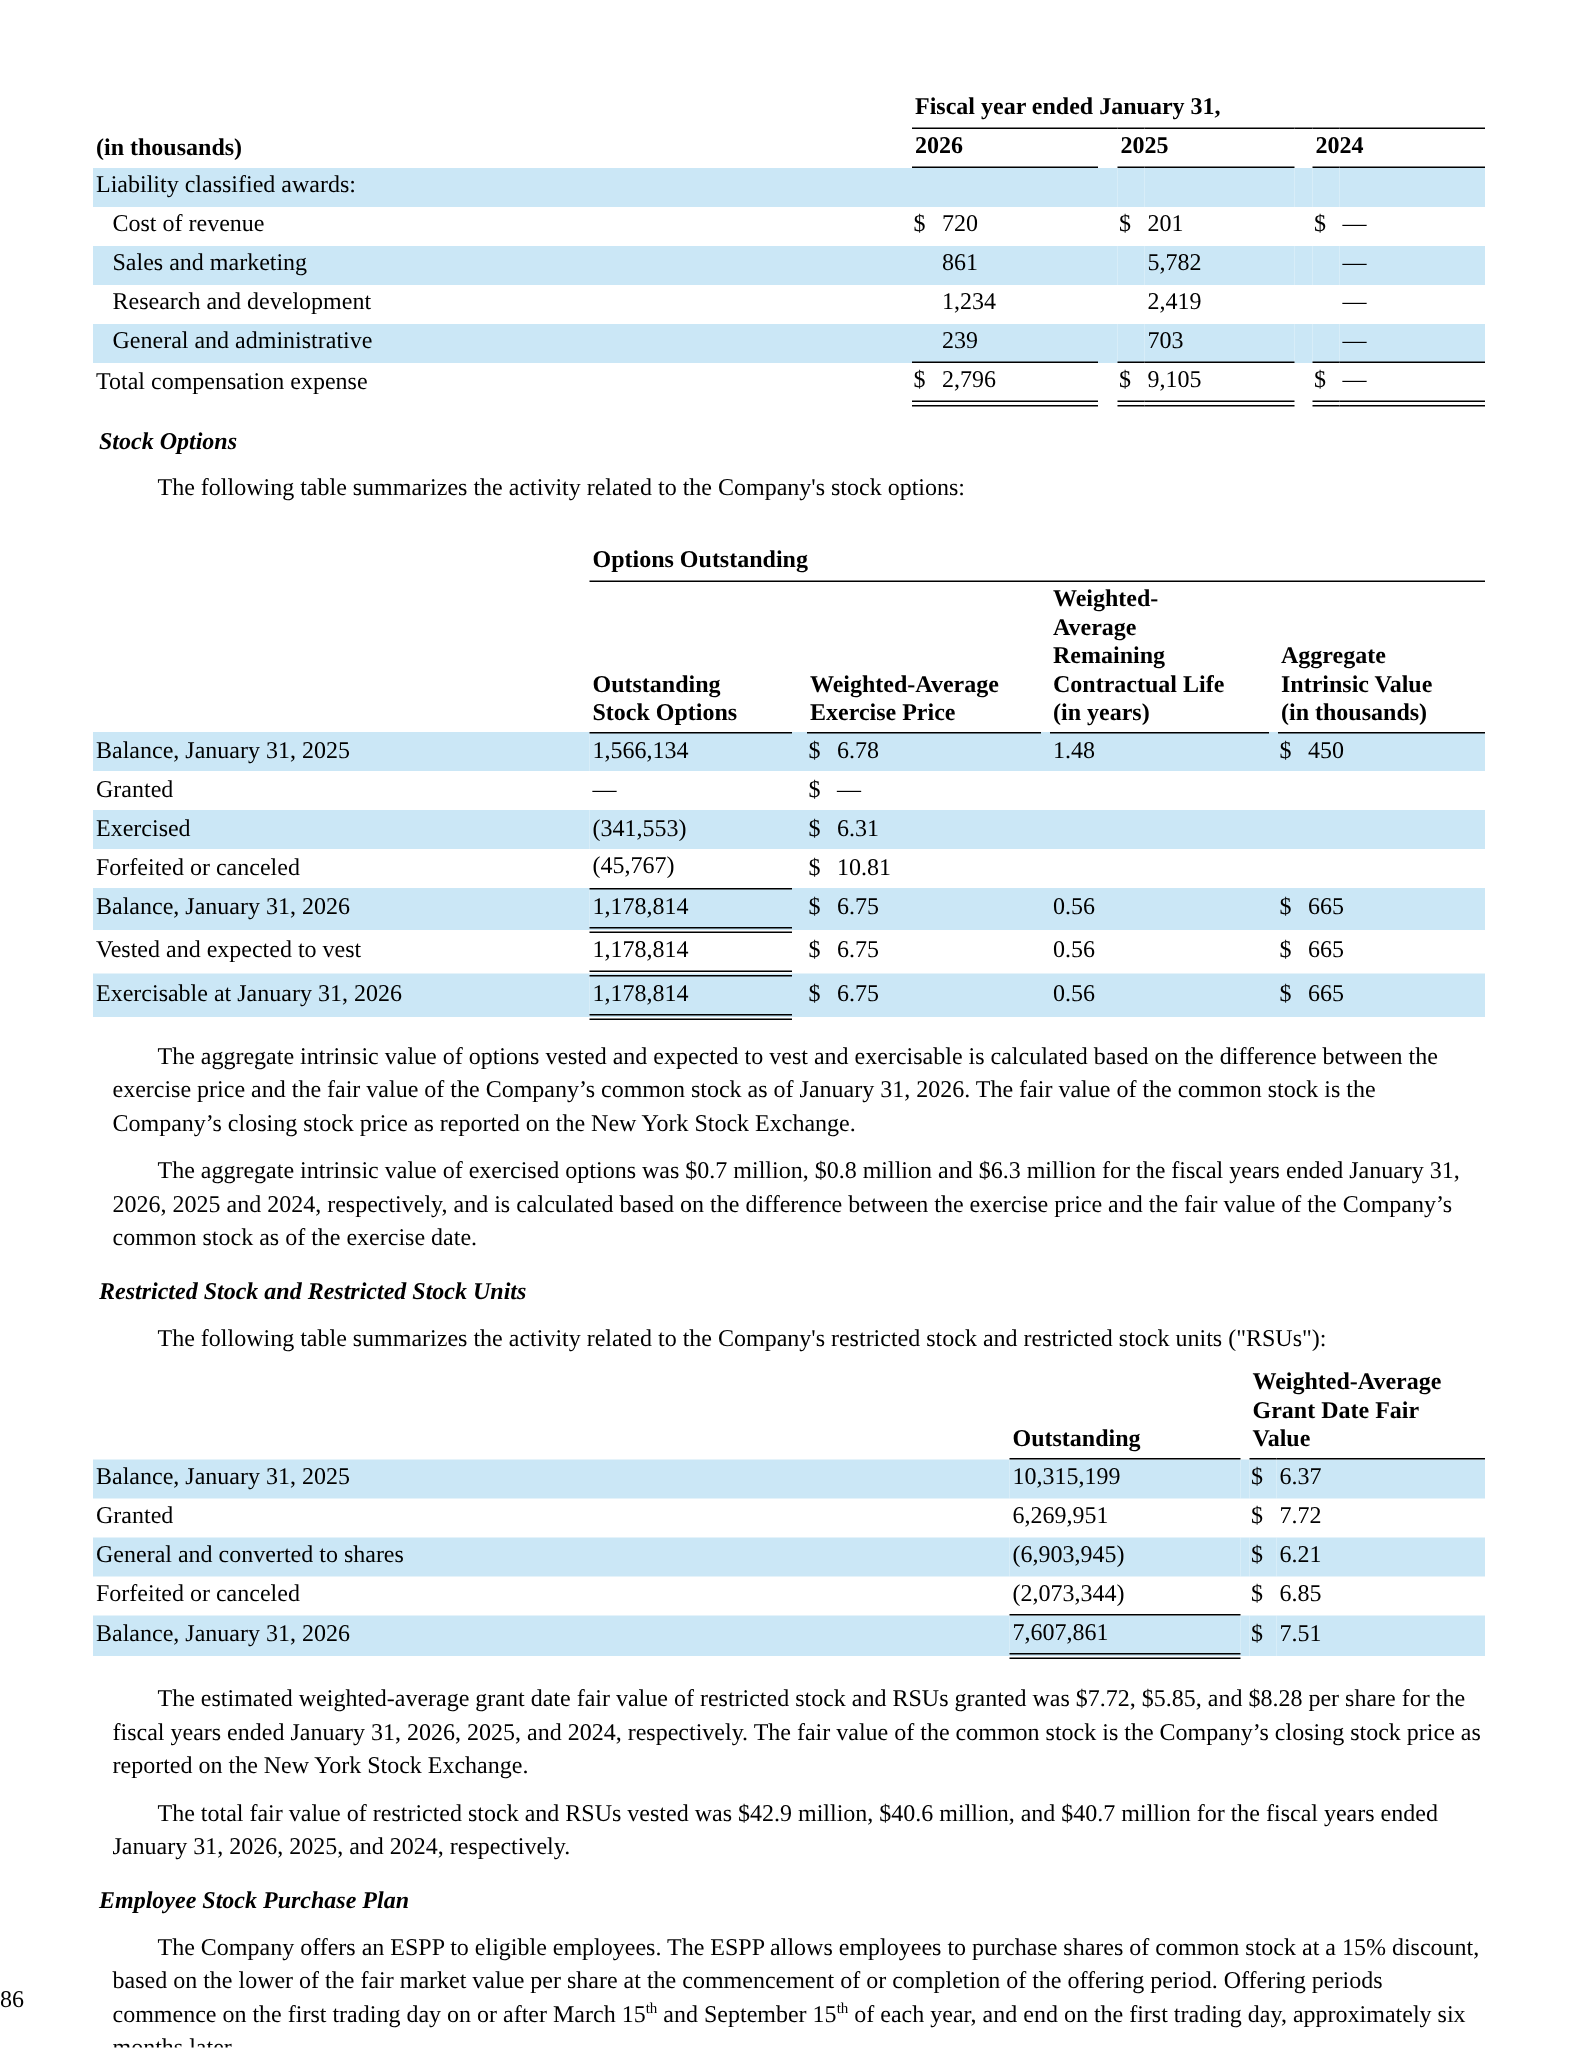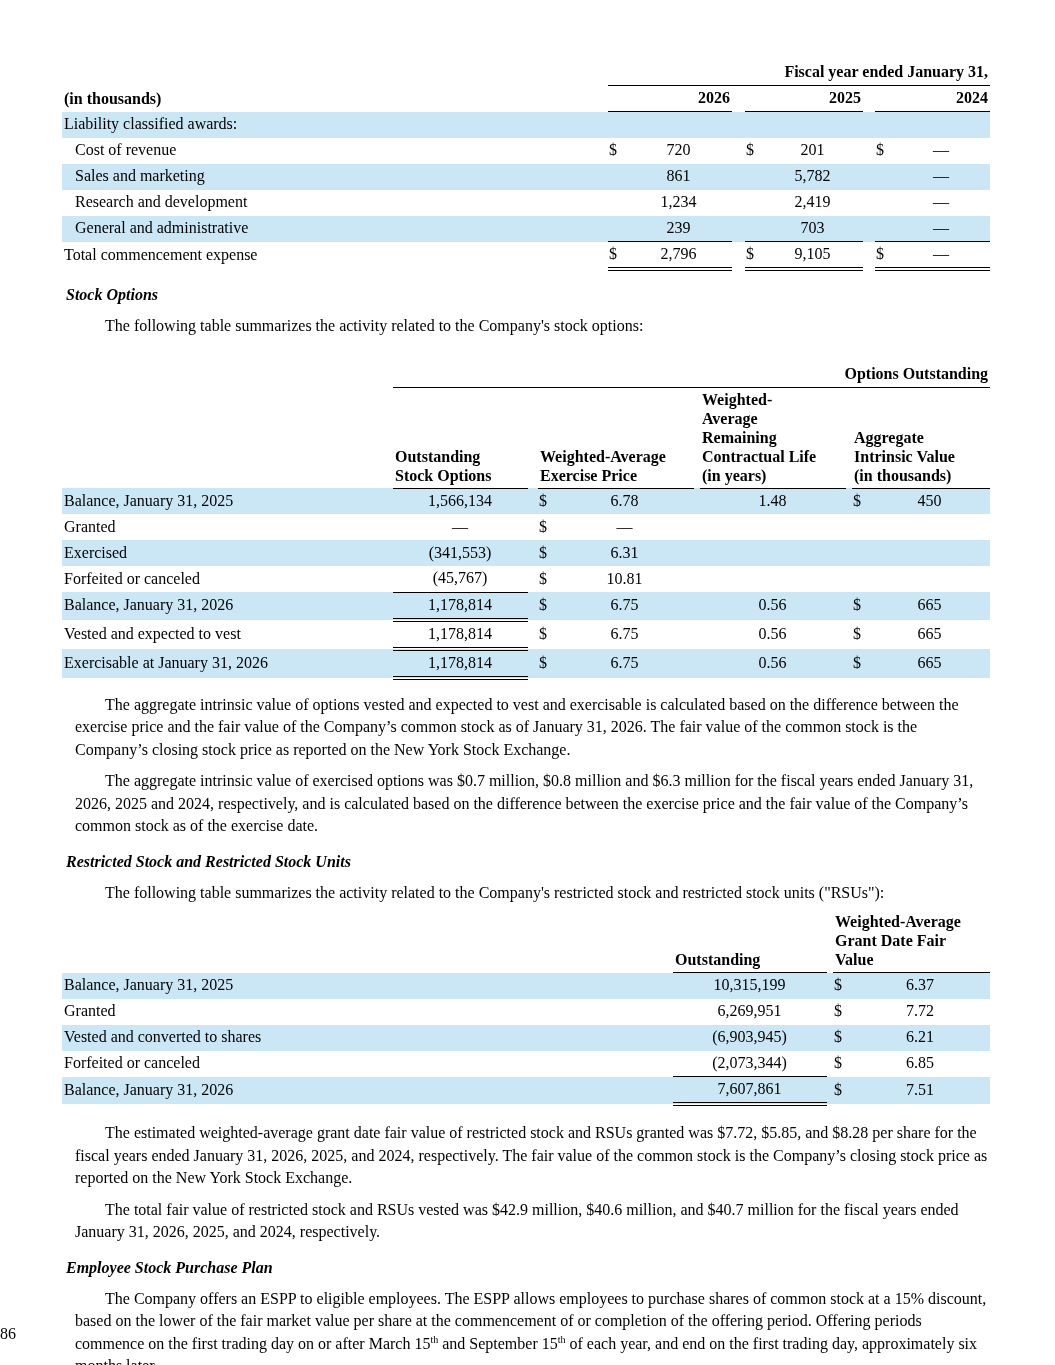--- a/index.html
+++ b/index.html
@@ -10,22 +10,22 @@
     font-size: 16px; color: #000; overflow: hidden;
     position: relative;
   }
   .content { padding: 52px 65px 0 62px; }
 
   table { border-collapse: collapse; width: 928px; table-layout: fixed; }
   td { vertical-align: bottom; font-size: 16px; line-height: 20px; padding: 2px 2px 3px 2px; }
   tr.datarow td { height: 26px; vertical-align: middle; }
   .hl { background: var(--row-highlight, #cbe7f6); }
   .bold { font-weight: bold; }
-  .center { text-align: right; }
-  .num { text-align: center; padding-right: 3px; }
+  .center { text-align: left; }
+  .num { text-align: left; padding-right: 3px; }
   .dol { text-align: left; padding-left: 1px; }
   .ind { padding-left: 13px; }
   .bb  { border-bottom: 1.5px solid #000; }
   .bbd { border-bottom: 4px double #000; }
   .hdrcell { white-space: pre-line; text-align: left; font-weight: bold; line-height: 19px; vertical-align: bottom; padding-bottom: 3px; }
 
   .t1 { margin-top: 8px; }
   .t-opts { margin-top: 24px; }
   .t-rsu { margin-top: 6px; }
 
@@ -121,21 +121,21 @@
       <td class="dol bb"></td>
       <td class="num bb">239</td>
       <td></td>
       <td class="dol bb"></td>
       <td class="num bb">703</td>
       <td></td>
       <td class="dol bb"></td>
       <td class="num bb">—</td>
     </tr>
     <tr class="datarow">
-      <td>Total commencement expense</td>
+      <td>Total compensation expense</td>
       <td class="dol bbd">$</td>
       <td class="num bbd">2,796</td>
       <td></td>
       <td class="dol bbd">$</td>
       <td class="num bbd">9,105</td>
       <td></td>
       <td class="dol bbd">$</td>
       <td class="num bbd">—</td>
     </tr>
   </tbody>
@@ -298,21 +298,21 @@
       <td class="num">6.37</td>
     </tr>
     <tr class="datarow">
       <td>Granted</td>
       <td class="num">6,269,951</td>
       <td></td>
       <td class="dol">$</td>
       <td class="num">7.72</td>
     </tr>
     <tr class="datarow hl">
-      <td>Vested and converted to shares</td>
+      <td>General and converted to shares</td>
       <td class="num">(6,903,945)</td>
       <td></td>
       <td class="dol">$</td>
       <td class="num">6.21</td>
     </tr>
     <tr class="datarow">
       <td>Forfeited or canceled</td>
       <td class="num bb">(2,073,344)</td>
       <td></td>
       <td class="dol">$</td>

